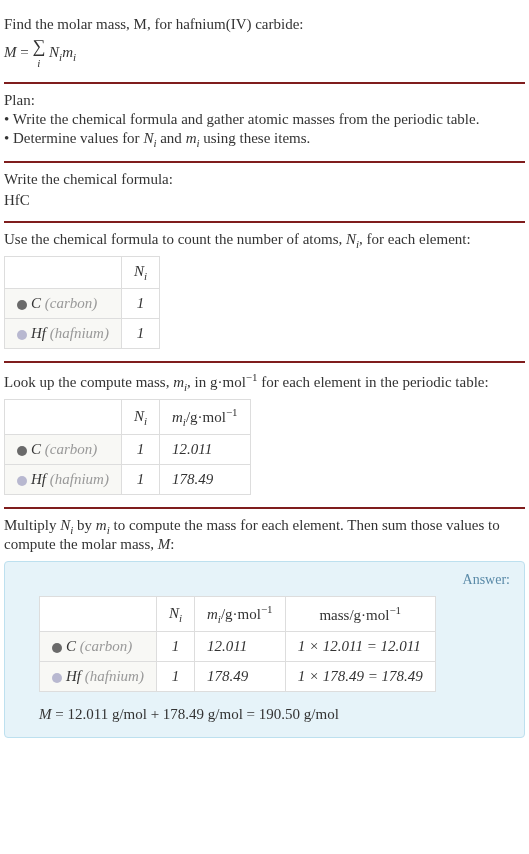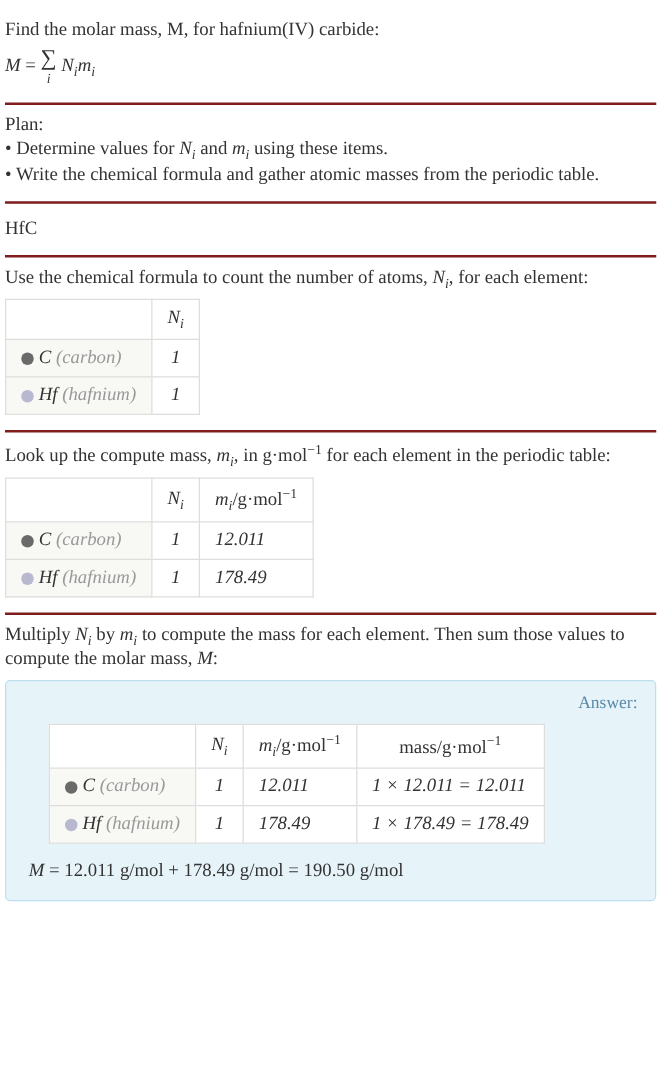--- a/index.html
+++ b/index.html
@@ -102,21 +102,21 @@
     }
     .answer-box table {
       margin-left: 20px;
       background: #fff;
     }
     .answer-box table th {
       background: #fff;
     }
     .final-formula {
       margin-top: 14px;
-      margin-left: 4px;
+      margin-left: 20px;
       font-style: italic;
     }
     .final-formula .upright {
       font-style: normal;
     }
     .chem-formula {
       margin-top: 4px;
     }
     .ital {
       font-style: italic;
@@ -135,27 +135,28 @@
     <span style="display:inline-block;text-align:center;vertical-align:middle;line-height:1;">
       <span class="sum-symbol">∑</span><br>
       <span class="sub" style="vertical-align:baseline;">i</span>
     </span>
     <span>N</span><span class="sub">i</span><span>m</span><span class="sub">i</span>
   </div>
 </div>
 
 <div class="section">
   <div>Plan:</div>
+  <div class="plan-line">• Write the chemical formula and gather atomic masses from the periodic table.</div>
   <div class="plan-line">
     <span>• Determine values for </span><span class="ital">N</span><span class="sub">i</span><span> and </span><span class="ital">m</span><span class="sub">i</span><span> using these items.</span>
   </div>
-  <div class="plan-line">• Write the chemical formula and gather atomic masses from the periodic table.</div>
-</div>
-
-<div class="section">
+</div>
+
+<div class="section">
+  <div>Write the chemical formula:</div>
   <div class="chem-formula">HfC</div>
 </div>
 
 <div class="section">
   <div>
     <span>Use the chemical formula to count the number of atoms, </span><span class="ital">N</span><span class="sub">i</span><span>, for each element:</span>
   </div>
   <table>
     <tbody>
         <tr>

